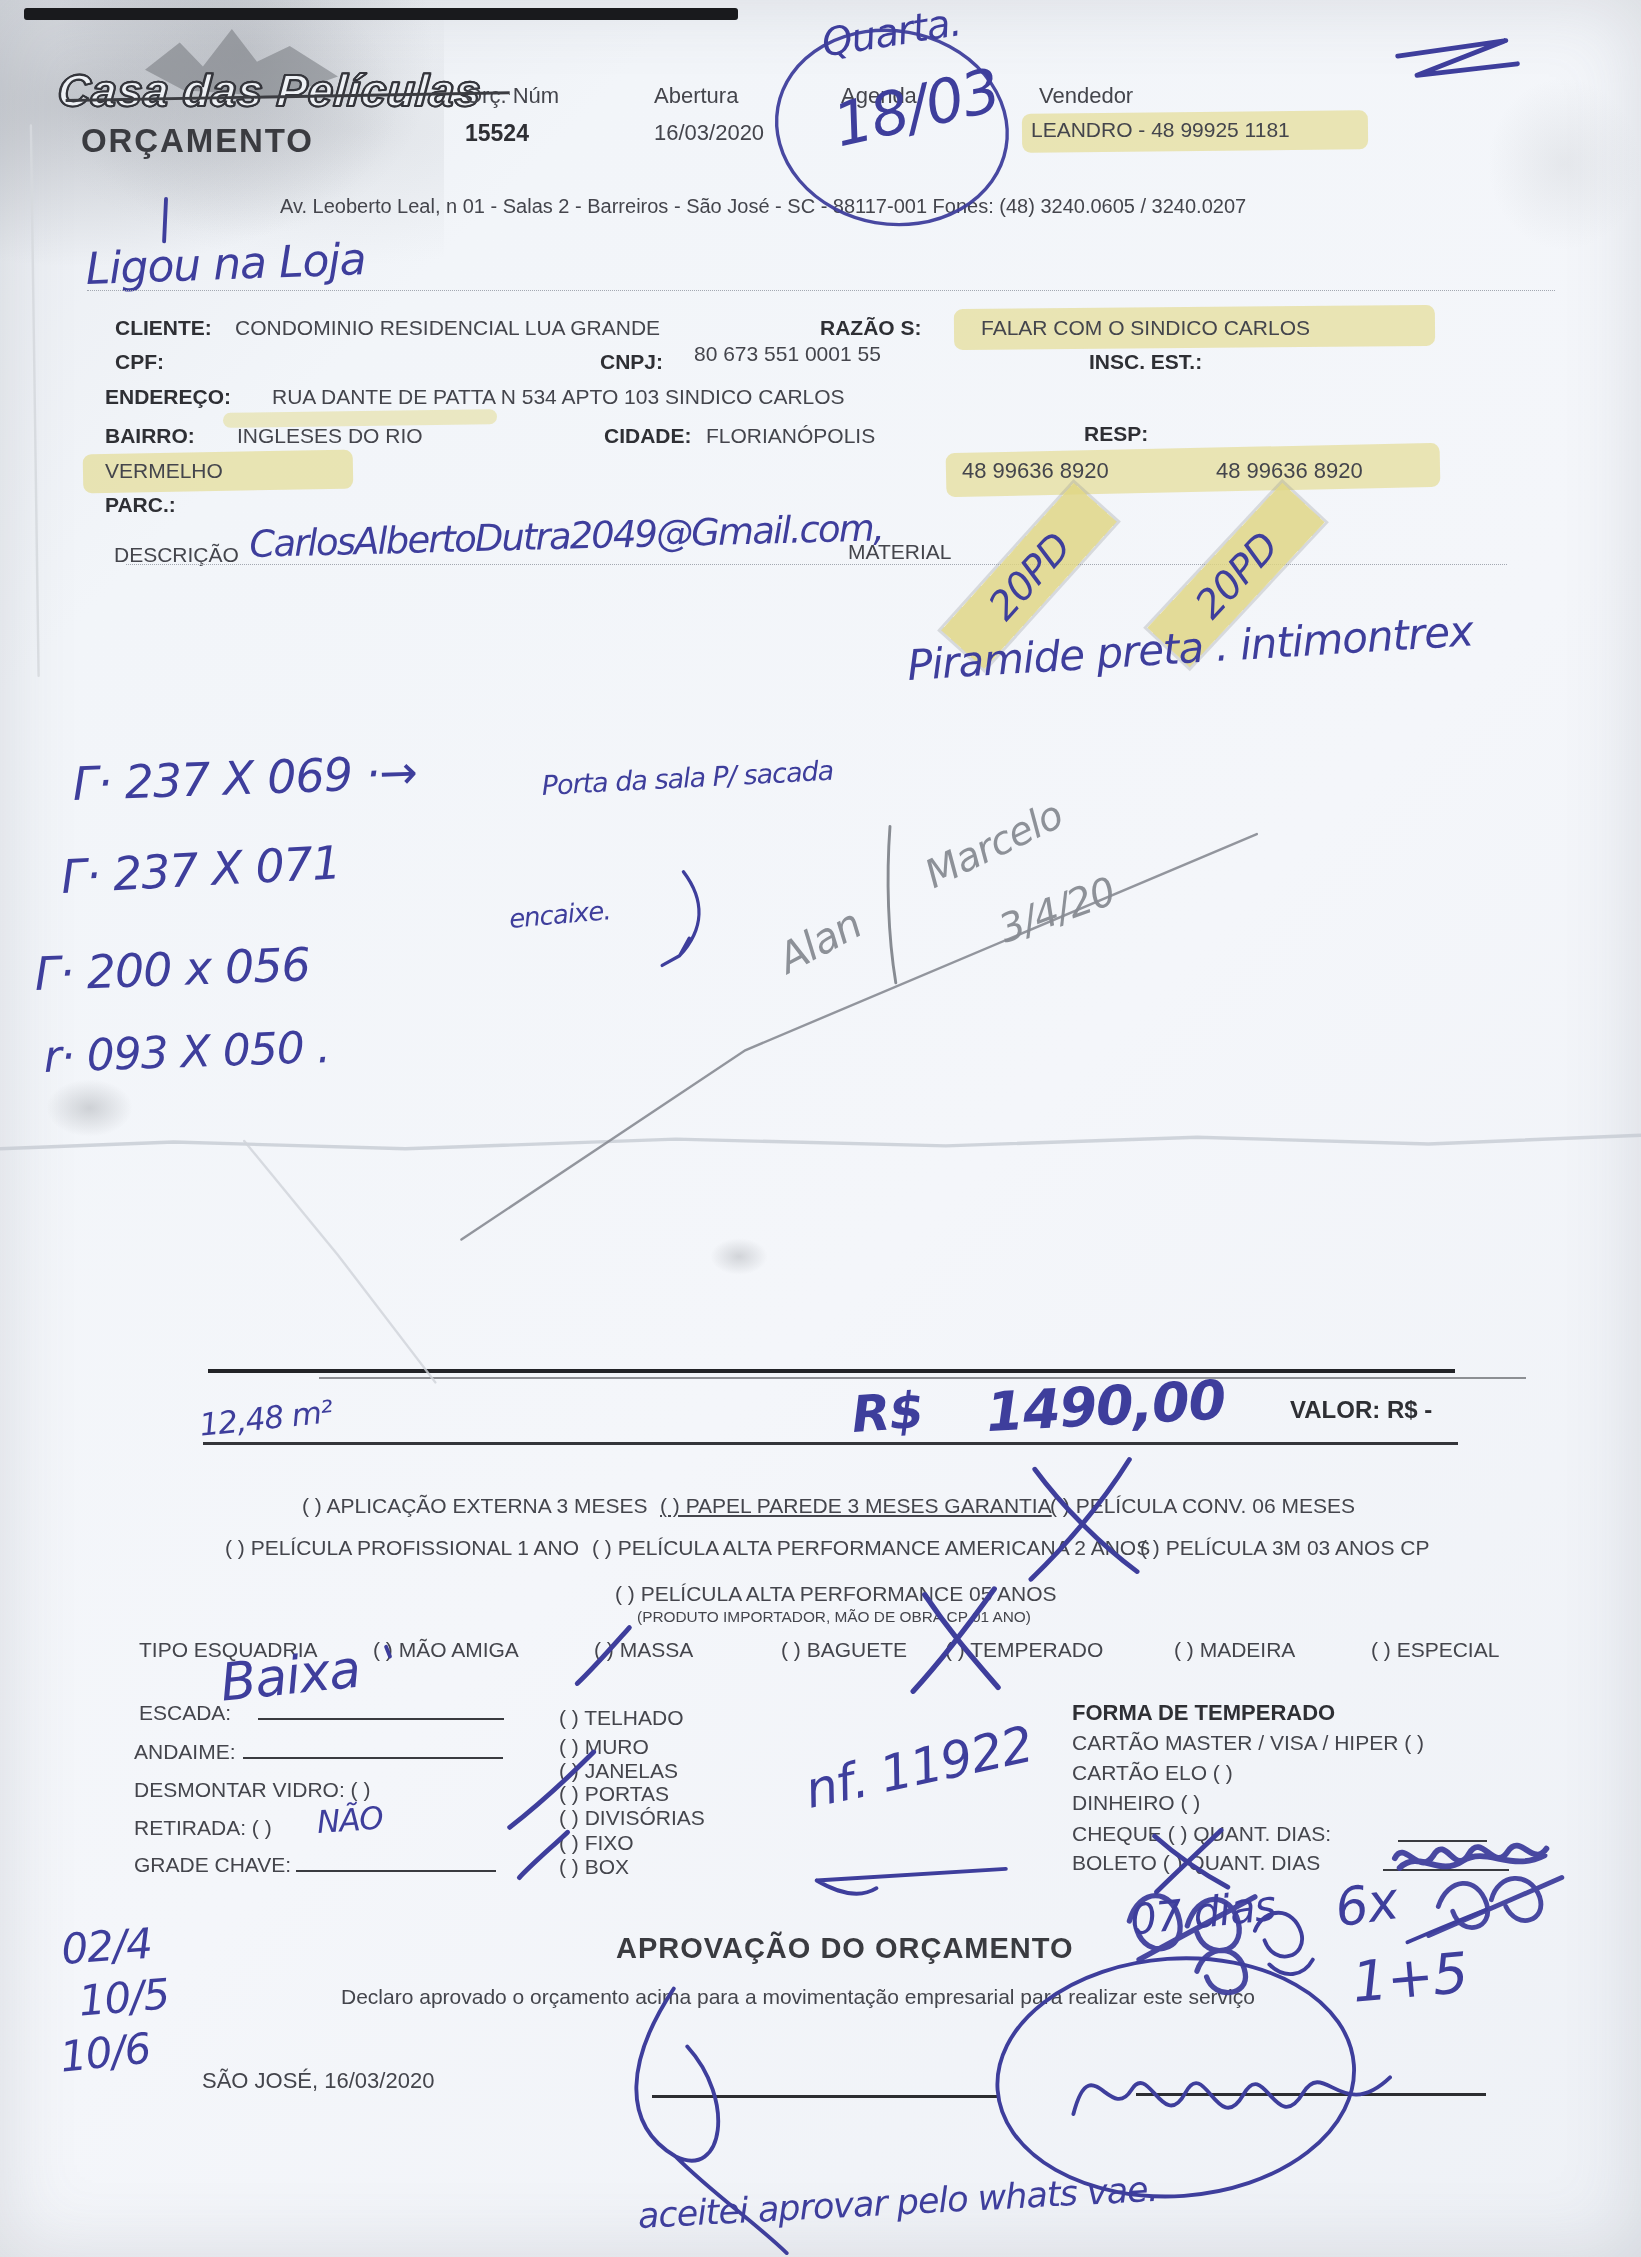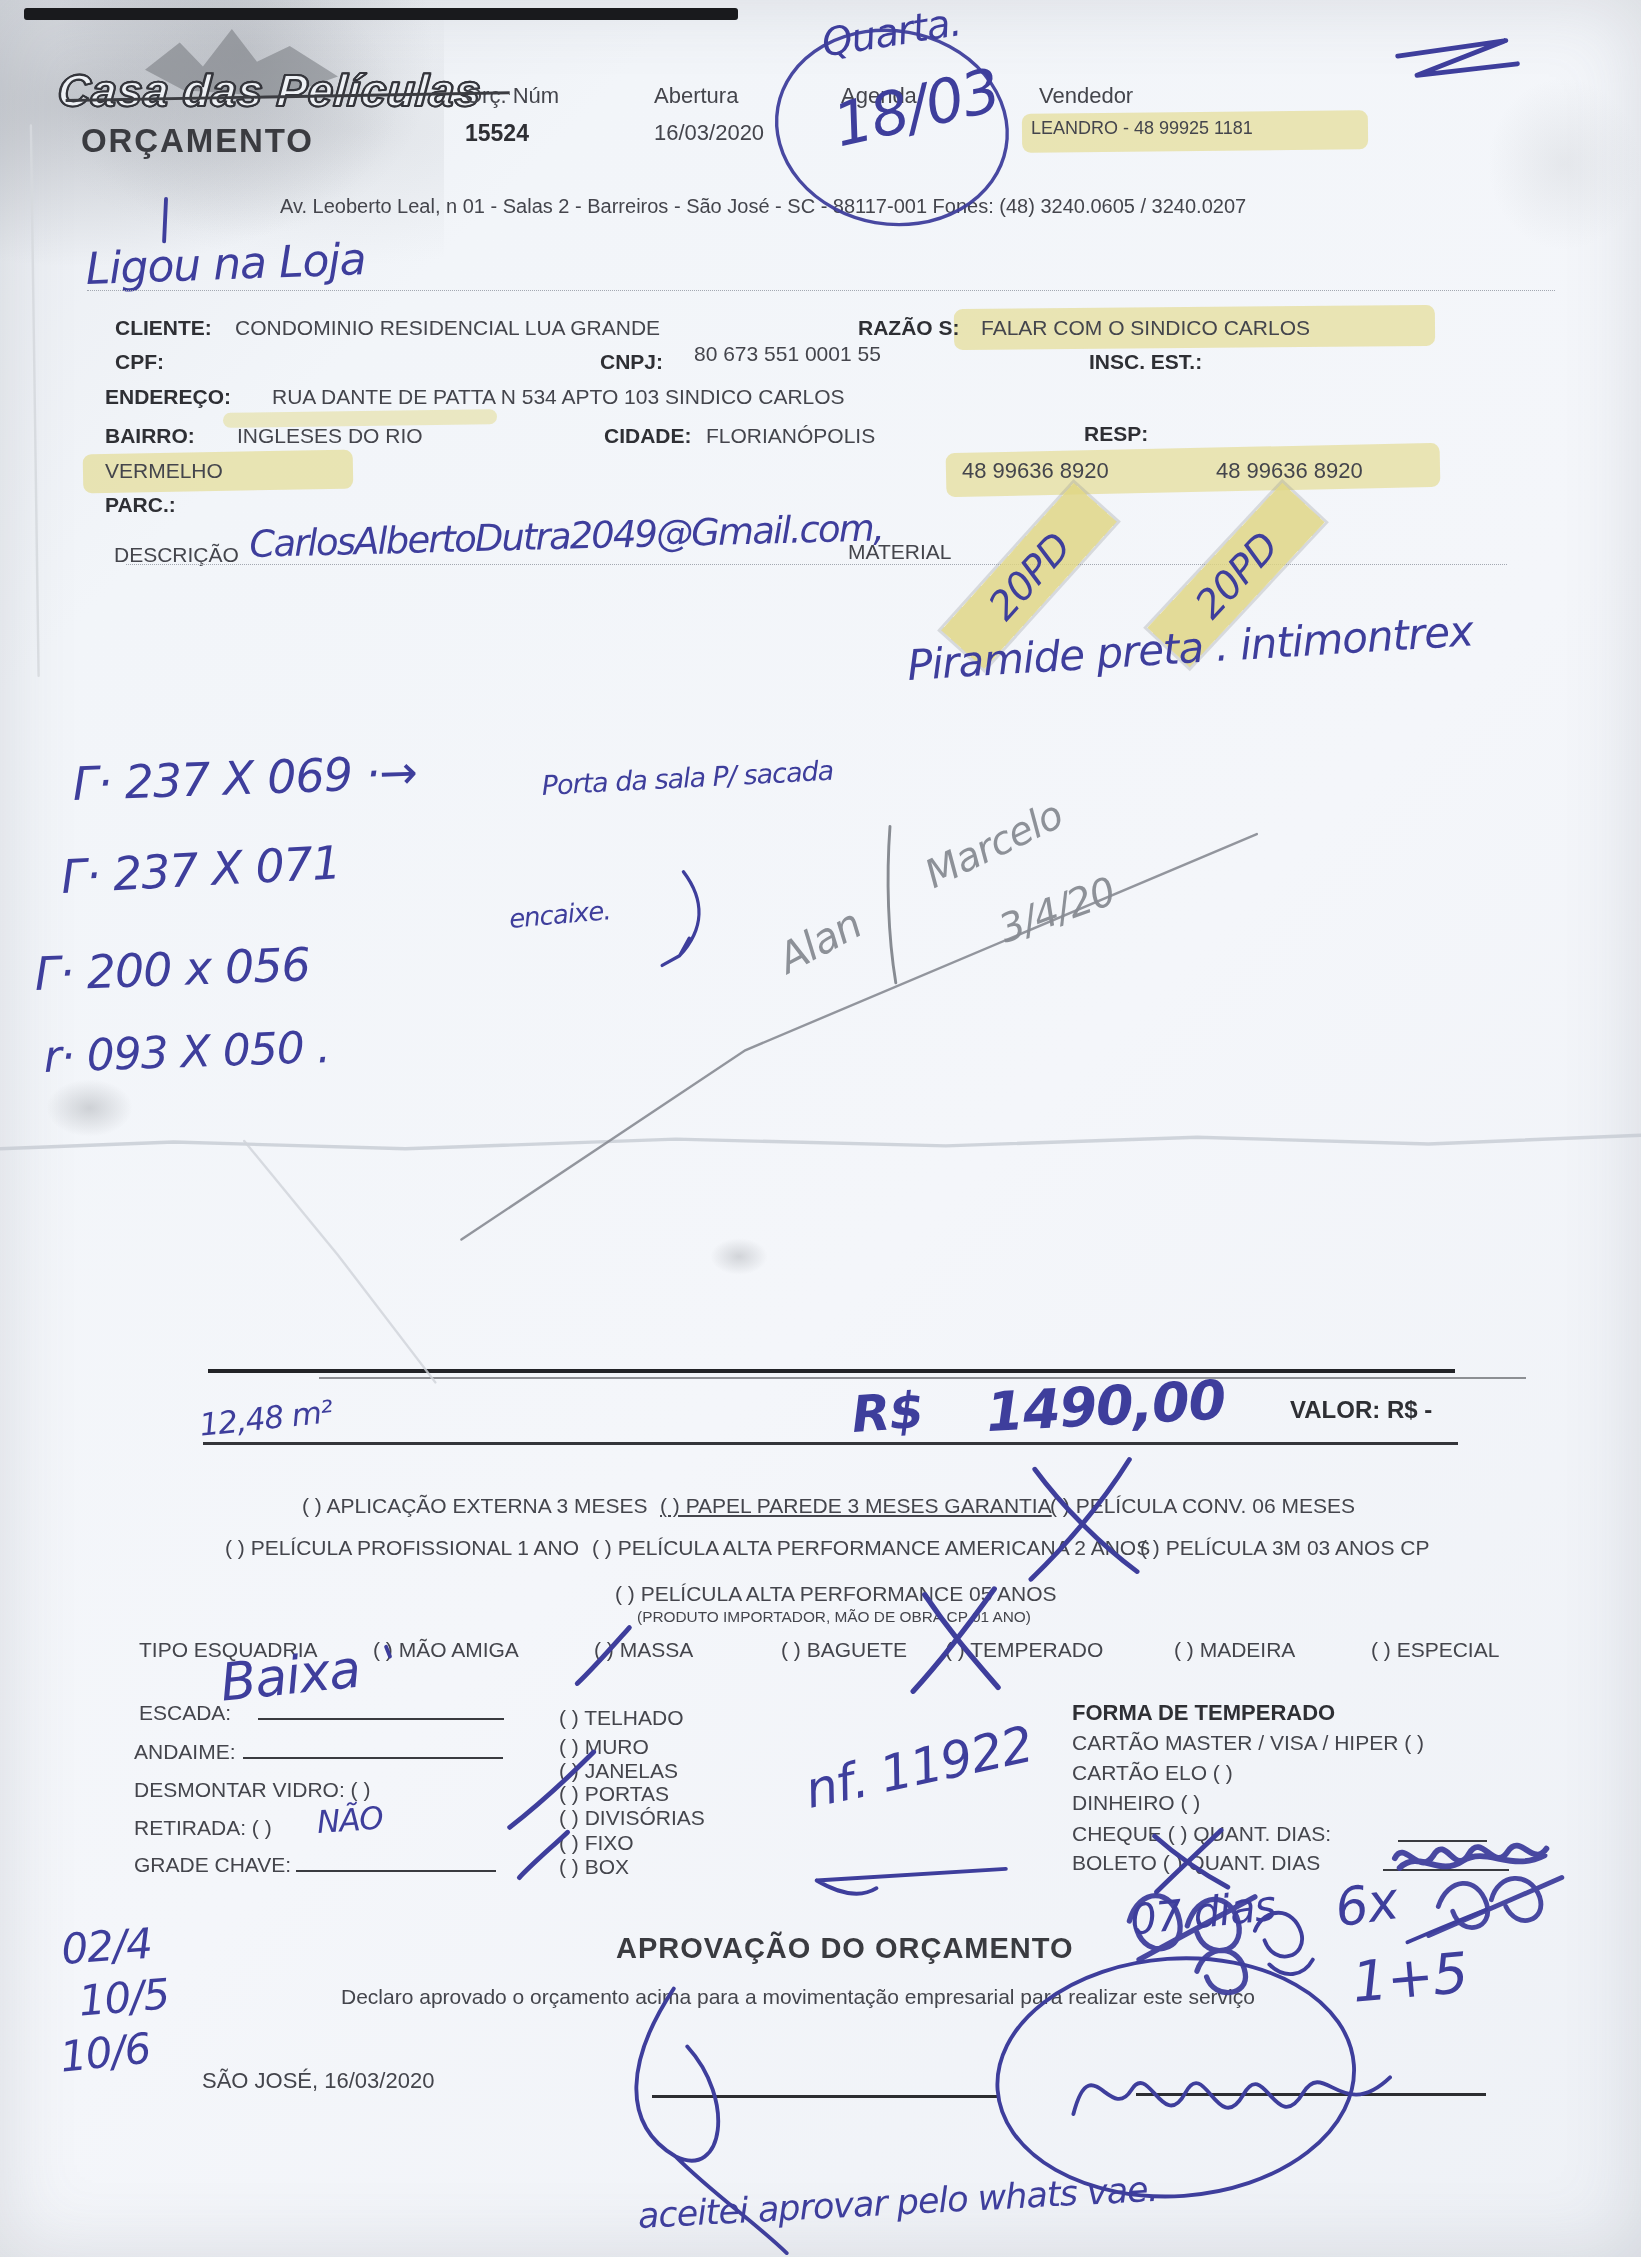--- a/index.html
+++ b/index.html
@@ -50,33 +50,33 @@
   <div class="hl" style="left:946px;top:448px;width:494px;height:44px;transform:rotate(-1.2deg);"></div>
 
   <div class="abs logo" style="left:58px;top:68px;">Casa das Películas</div>
   <div class="abs print b" style="left:81px;top:124px;font-size:33px;letter-spacing:1.9px;color:#3a3b40;">ORÇAMENTO</div>
   <div class="abs print" style="left:465px;top:85px;font-size:22px;">Orç. Núm</div>
   <div class="abs print b" style="left:465px;top:122px;font-size:23px;">15524</div>
   <div class="abs print" style="left:654px;top:85px;font-size:22px;">Abertura</div>
   <div class="abs print" style="left:654px;top:122px;font-size:22px;">16/03/2020</div>
   <div class="abs print" style="left:841px;top:85px;font-size:22px;">Agenda</div>
   <div class="abs print" style="left:1039px;top:85px;font-size:22px;">Vendedor</div>
-  <div class="abs print" style="left:1031px;top:119px;font-size:18px;">LEANDRO - 48 99925 1181</div>
+  <div class="abs print" style="left:1031px;top:119px;font-size:21px;">LEANDRO - 48 99925 1181</div>
 
   <div class="abs hand" style="left:819px;top:24px;font-size:39px;transform:rotate(-9deg);transform-origin:left top;">Quarta.</div>
   <div class="abs hand" style="left:828px;top:97px;font-size:60px;transform:rotate(-13deg);transform-origin:left top;">18/03</div>
 
   <div class="abs print" style="left:280px;top:196px;font-size:20px;">Av. Leoberto Leal, n 01 - Salas 2 - Barreiros - São José - SC - 88117-001 Fones: (48) 3240.0605 / 3240.0207</div>
 
   <div class="abs hand" style="left:85px;top:247px;font-size:44px;transform:rotate(-2deg);transform-origin:left top;">Ligou na Loja</div>
   <div class="dotted" style="left:87px;top:290px;width:1468px;"></div>
 
   <div class="abs print b" style="left:115px;top:317px;font-size:21px;">CLIENTE:</div>
   <div class="abs print" style="left:235px;top:317px;font-size:21px;text-align:center;">CONDOMINIO RESIDENCIAL LUA GRANDE</div>
-  <div class="abs print b" style="left:858px;top:317px;font-size:21px;">RAZÃO S:</div>
+  <div class="abs print b" style="left:820px;top:317px;font-size:21px;">RAZÃO S:</div>
   <div class="abs print" style="left:981px;top:317px;font-size:21px;">FALAR COM O SINDICO CARLOS</div>
 
   <div class="abs print b" style="left:115px;top:351px;font-size:21px;">CPF:</div>
   <div class="abs print b" style="left:600px;top:351px;font-size:21px;">CNPJ:</div>
   <div class="abs print" style="left:694px;top:343px;font-size:21px;">80 673 551 0001 55</div>
   <div class="abs print b" style="left:1089px;top:351px;font-size:21px;">INSC. EST.:</div>
 
   <div class="abs print b" style="left:105px;top:386px;font-size:21px;">ENDEREÇO:</div>
   <div class="abs print" style="left:272px;top:386px;font-size:21px;">RUA DANTE DE PATTA N 534 APTO 103 SINDICO CARLOS</div>
 

